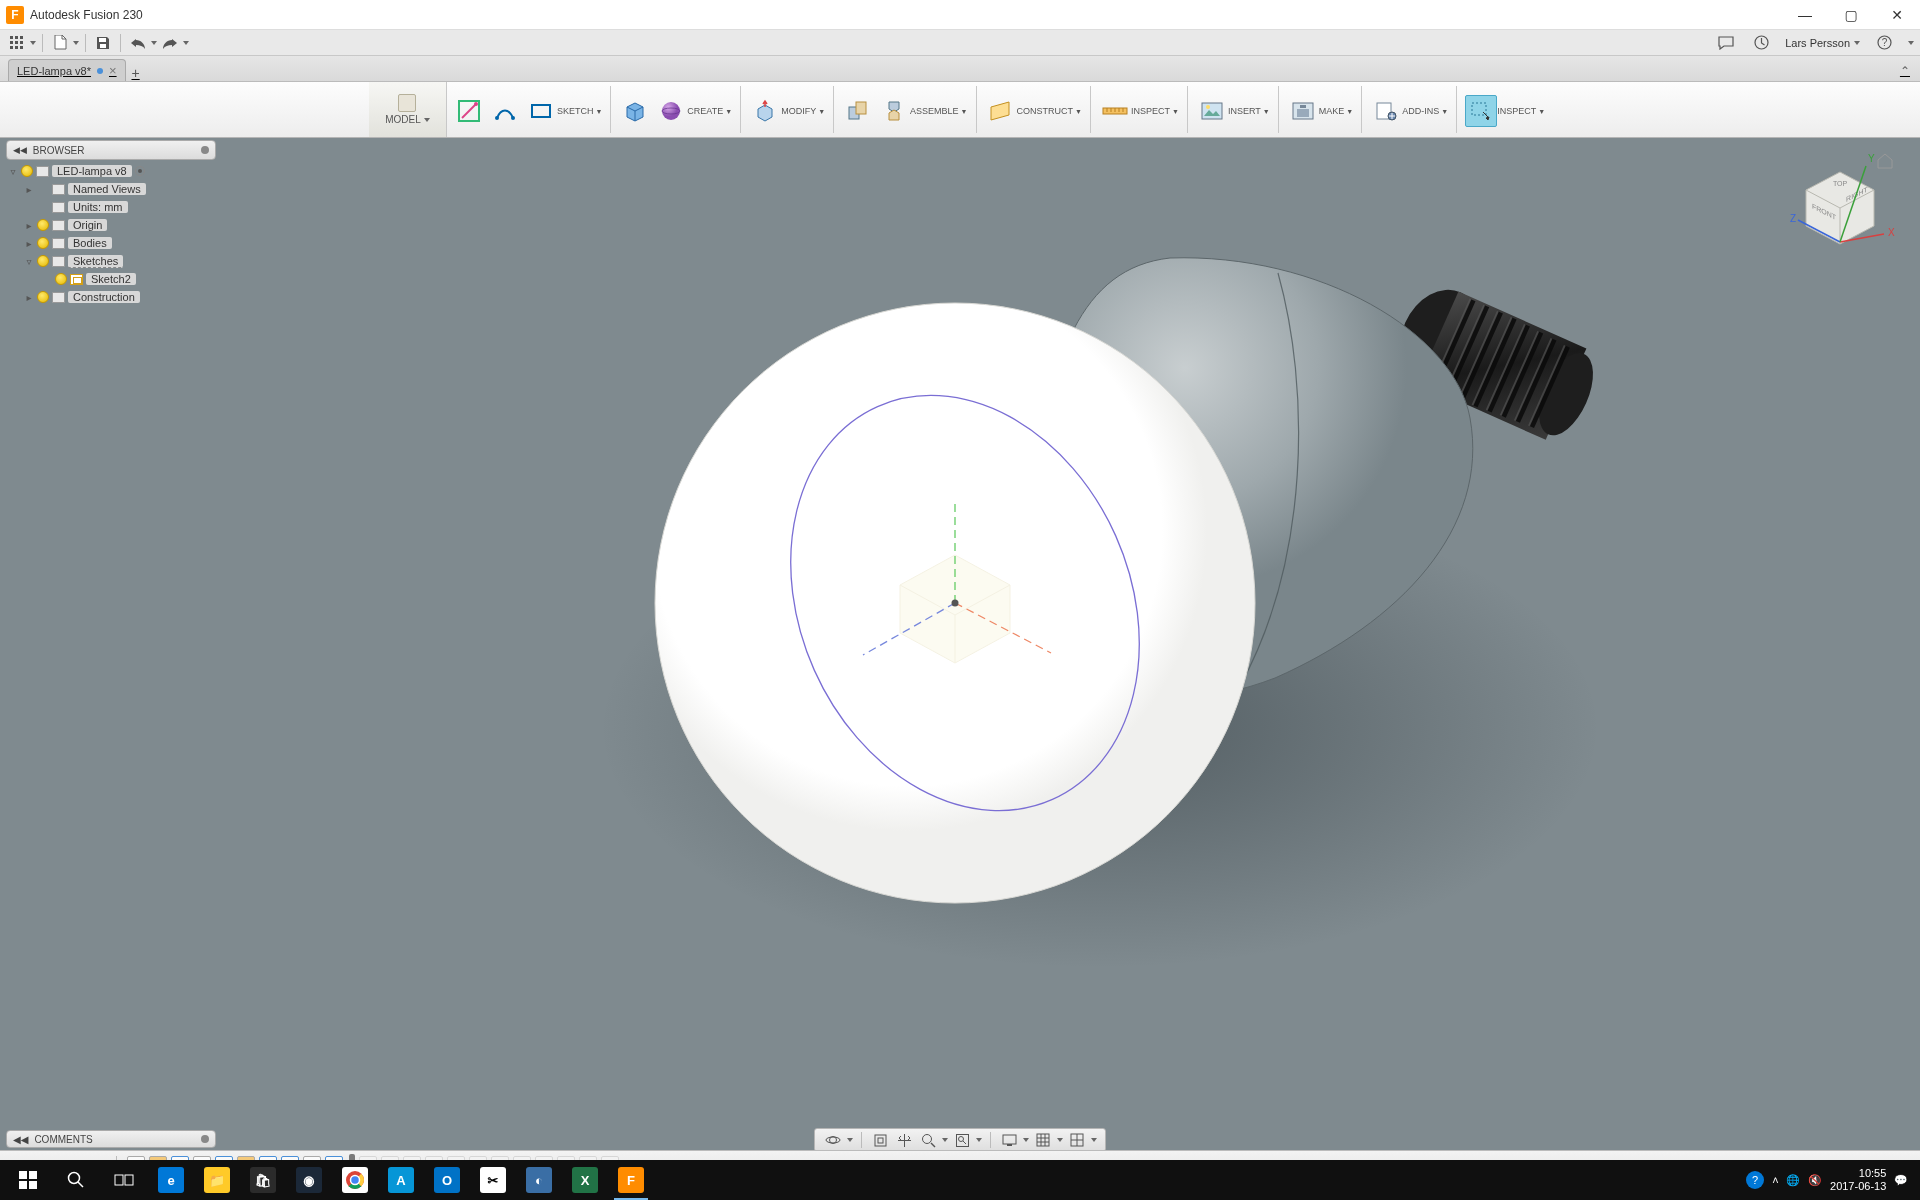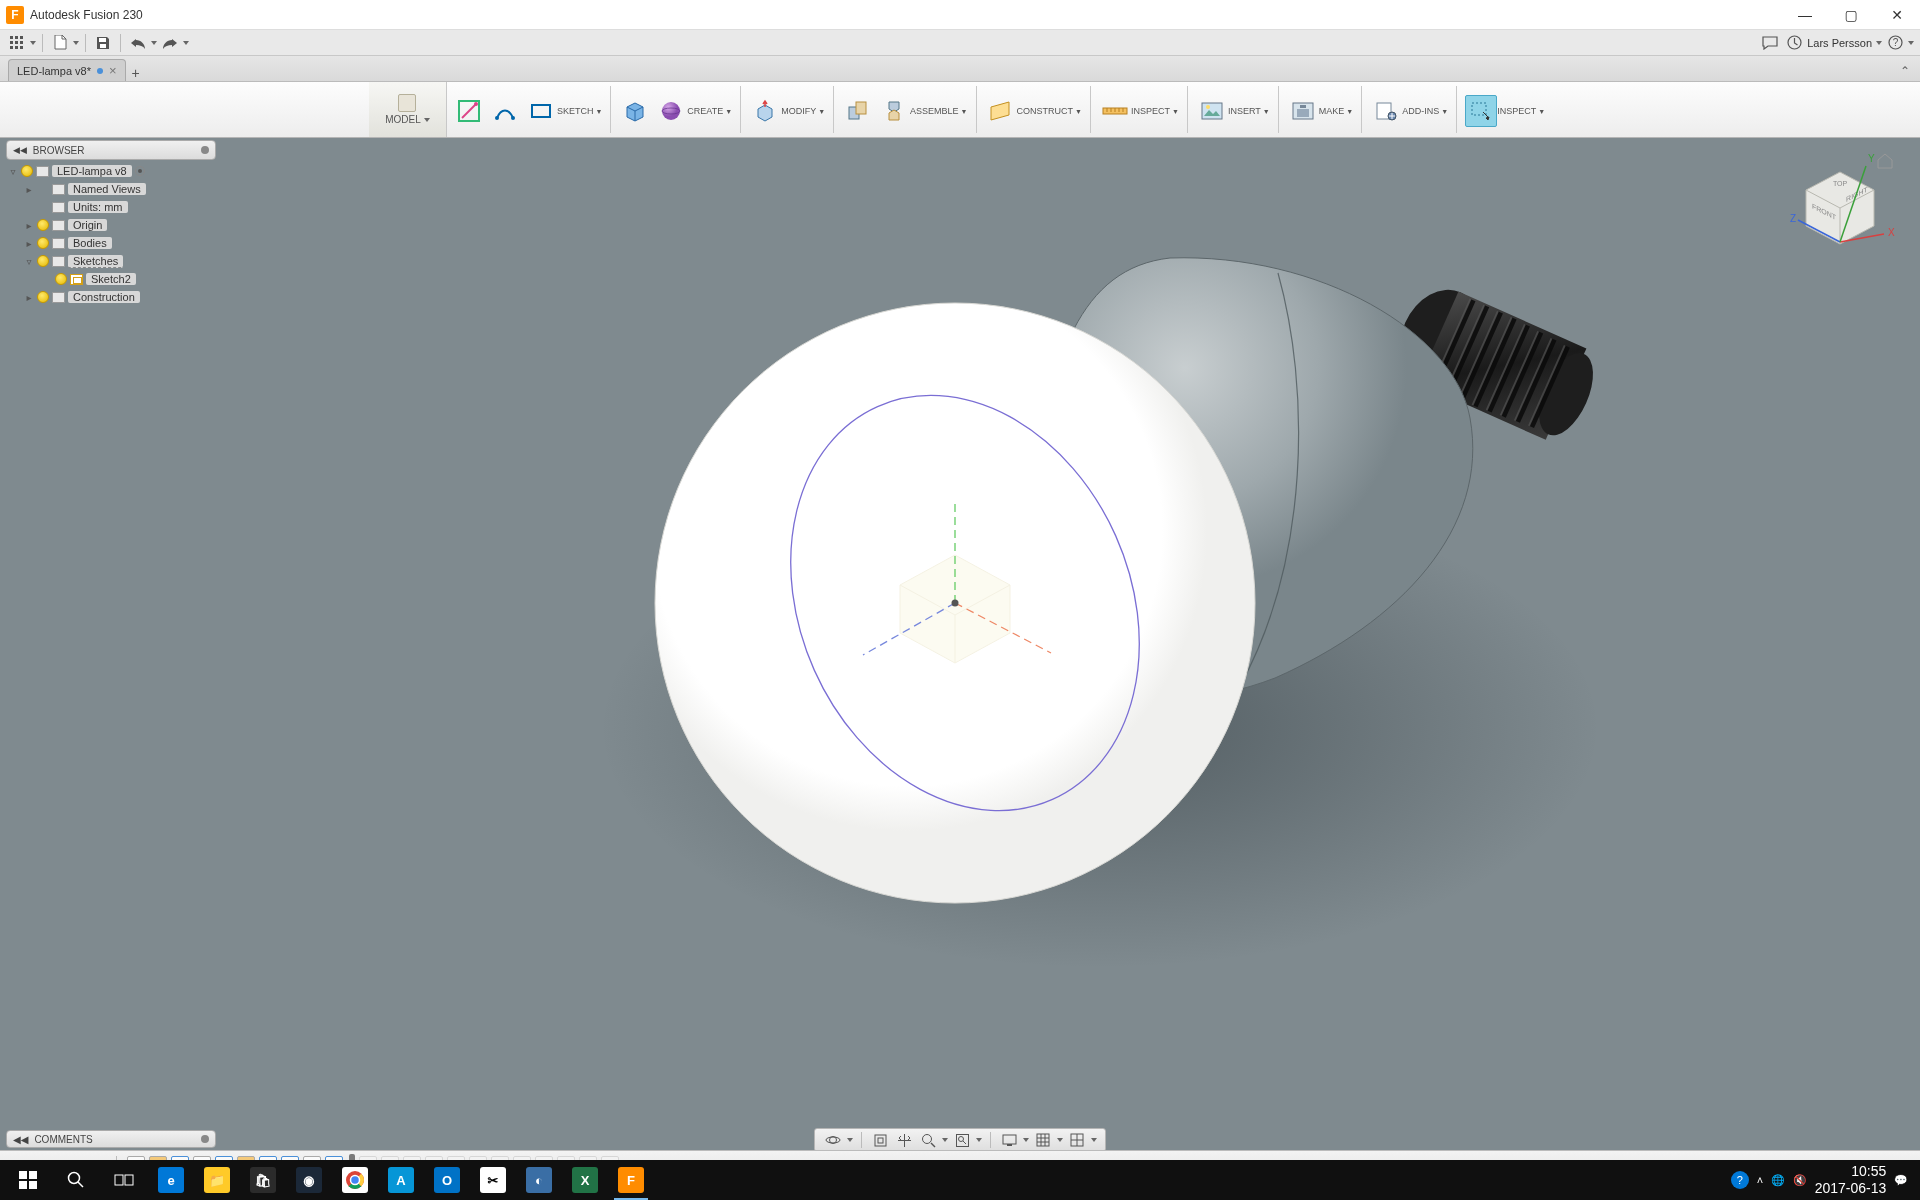--- a/index.html
+++ b/index.html
@@ -9,25 +9,25 @@
 .titlebar { height:30px; background:#fff; display:flex; align-items:center; padding-left:6px; border-bottom:1px solid #ddd; }
 .titlebar .app-icon { width:18px; height:18px; background:#ff8c00; border-radius:2px; display:flex; align-items:center; justify-content:center; color:#fff; font-size:12px; font-weight:bold; margin-right:6px; }
 .titlebar .title { font-size:12px; color:#333; }
 .titlebar .win-controls { margin-left:auto; display:flex; }
 .titlebar .win-btn { width:46px; height:30px; display:flex; align-items:center; justify-content:center; font-size:14px; color:#333; }
 
 
 .qat { height:26px; background:#e9e9e9; display:flex; align-items:center; padding:0 6px; gap:2px; border-bottom:1px solid #c8c8c8; position:relative; }
 .qat-btn { width:22px; height:22px; display:flex; align-items:center; justify-content:center; font-size:12px; color:#444; cursor:pointer; border-radius:2px; }
 .qat-sep { width:1px; height:18px; background:#bbb; margin:0 4px; }
-.qat-right { margin-left:auto; display:flex; align-items:center; gap:2px; }
+.qat-right { margin-left:auto; display:flex; align-items:center; gap:13px; }
 .qat-right .user { font-size:11px; color:#333; display:flex; align-items:center; gap:4px; }
 
 
-.tabstrip { height:26px; background:linear-gradient(#e6e6e6,#d9d9d9); display:flex; align-items:flex-end; padding-left:8px; border-bottom:1px solid #bbb; }
+.tabstrip { height:26px; background:linear-gradient(#e6e6e6,#d9d9d9); display:flex; align-items:flex-end; padding-left:8px; border-bottom:1px solid #bbb;text-decoration:underline; }
 .doc-tab { background:#cfcfcf; border:1px solid #aaa; border-bottom:none; border-radius:4px 4px 0 0; height:22px; padding:0 8px; display:flex; align-items:center; gap:6px; font-size:11px; color:#333; }
 .doc-tab .tab-dot { width:6px; height:6px; border-radius:50%; background:#4a90d9; }
 .doc-tab .tab-close { font-size:13px; color:#777; cursor:pointer; }
 .tabadd { width:20px; text-align:center; font-size:14px; color:#555; }
 
 
 .ribbon { height:56px; background:linear-gradient(#fdfdfd,#ededed); border-bottom:1px solid #b5b5b5; display:flex; align-items:stretch;justify-content:center; }
 .workspace-btn { width:78px; background:linear-gradient(#f7f7f4,#e2e2dc); border-right:1px solid #c8c8c8; display:flex; flex-direction:column; align-items:center; justify-content:center; font-size:10px; color:#555; gap:2px; }
 .workspace-btn .ws-icon { width:18px; height:18px; background:#e8e4d8; border:1px solid #b5b09a; border-radius:2px; }
 .rib-group { display:flex; flex-direction:row; align-items:center; justify-content:flex-start; padding:2px 6px 0 6px; }
@@ -78,21 +78,21 @@
 .tl-marker { width:6px; height:22px; background:#7a7a7a; border-radius:2px; margin-left:2px; }
 .tl-sep { width:1px; height:18px; background:#bbb; margin:0 6px; }
 
 
 .taskbar { position:absolute; left:0; right:0; bottom:0; height:40px; background:#101010; display:flex; align-items:center; padding:0 4px; }
 .tb-btn { width:48px; height:40px; display:flex; align-items:center; justify-content:center; color:#fff; font-size:16px; cursor:pointer; }
 .tb-app { width:46px; height:40px; display:flex; align-items:center; justify-content:center; cursor:pointer; position:relative; }
 .tb-app.active::after { content:""; position:absolute; bottom:0; left:6px; right:6px; height:2px; background:#76b9ed; }
 .tb-icon { width:26px; height:26px; border-radius:3px; display:flex; align-items:center; justify-content:center; font-size:13px; font-weight:bold; }
 .tb-right { margin-left:auto; display:flex; align-items:center; gap:8px; color:#fff; font-size:11px; padding-right:8px; }
-.tb-clock { text-align:right; line-height:1.2; font-size:14px; }
+.tb-clock { text-align:right; line-height:1.2; font-size:11px; }
 
 
 .tri-down { display:inline-block; width:0; height:0; border-left:3px solid transparent; border-right:3px solid transparent; border-top:4px solid #666; }
 </style>
 </head>
 <body>
 
 <div class="titlebar">
   <div class="app-icon">F</div>
   <div class="title">Autodesk Fusion 230</div>

